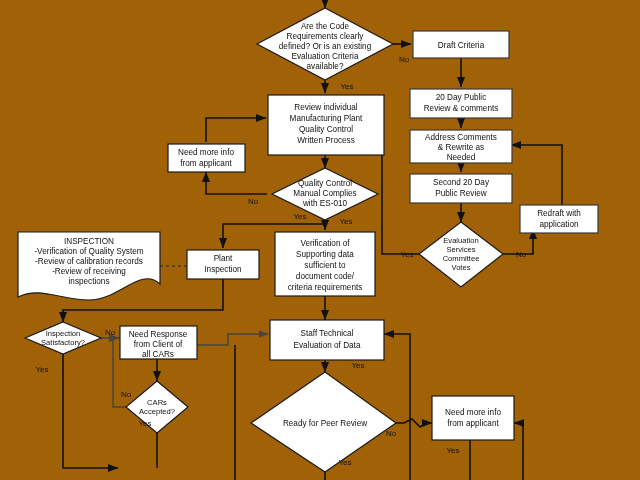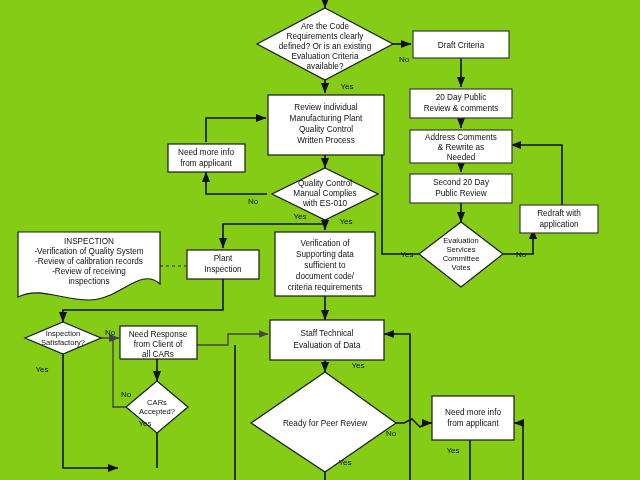--- a/index.html
+++ b/index.html
@@ -1,18 +1,18 @@
 <!DOCTYPE html>
 <html><head>
 <meta charset="utf-8">
 <style>
   html,body{margin:0;padding:0;background:#ffffff;}
   body{width:640px;height:480px;overflow:hidden;
        font-family:"Liberation Sans","DejaVu Sans",sans-serif;}
-  #stage{position:relative;width:640px;height:480px;background:#84cc16;}
+  #stage{position:relative;width:640px;height:480px;background:#a16207;}
   svg{display:block;}
   .shape{fill:#ffffff;stroke:#3a3a3a;stroke-width:1.2;}
   .shape-dark{fill:#ffffff;stroke:#1a1a1a;stroke-width:1.2;}
   .conn{fill:none;stroke:#111111;stroke-width:1.6;}
   .conn-thin{fill:none;stroke:#444444;stroke-width:1.4;}
   .conn-dash{fill:none;stroke:#222222;stroke-width:1.2;stroke-dasharray:3 3;}
   .nodetext{font-family:"Liberation Sans","DejaVu Sans",sans-serif;
             font-size:8.2px;fill:#111111;text-anchor:middle;}
   .nodetext.small{font-size:7.6px;}
   .edgelabel{font-family:"Liberation Sans","DejaVu Sans",sans-serif;

